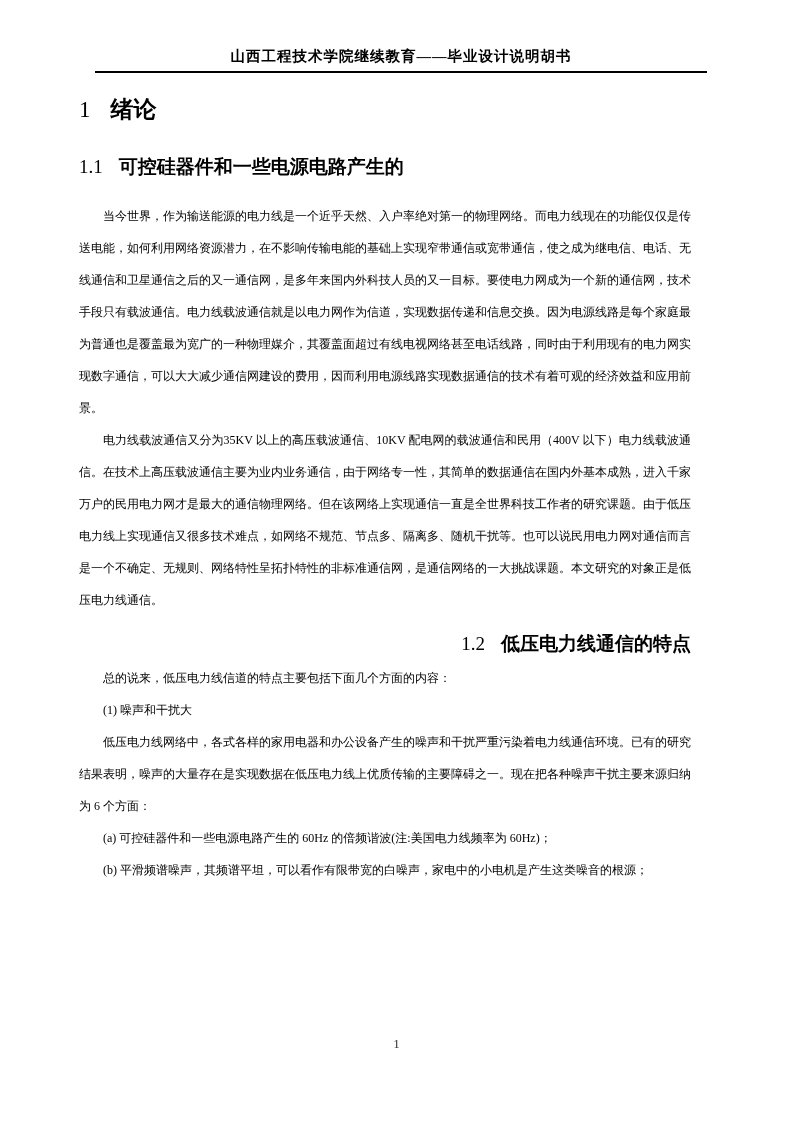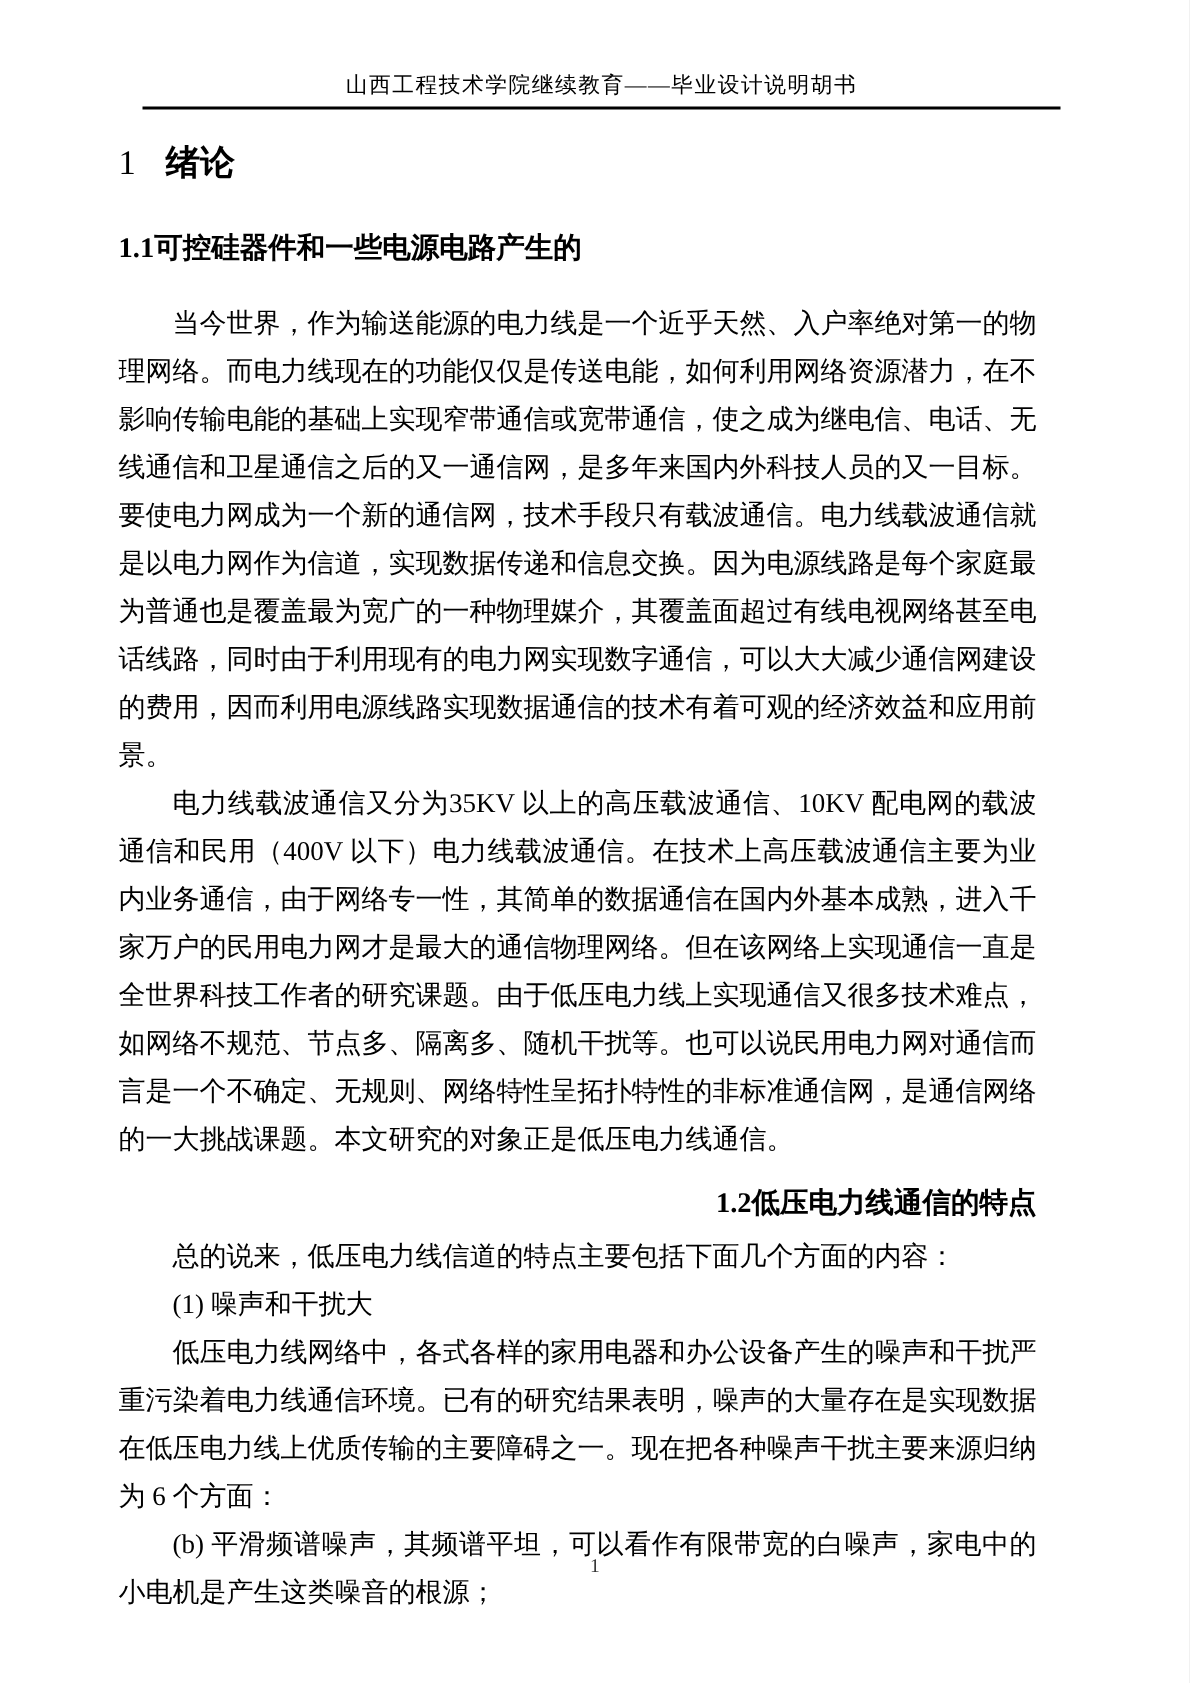--- a/index.html
+++ b/index.html
@@ -17,20 +17,21 @@
   .header {
     position: absolute;
     top: 47px;
     left: 95px;
     width: 612px;
     text-align: center;
     font-size: 14.5px;
     letter-spacing: 1px;
     padding-bottom: 5px;
     border-bottom: 2px solid #000000;
+    font-weight: bold;
   }
   .content {
     position: absolute;
     top: 74px;
     left: 79px;
     width: 612px;
   }
   h1.chapter {
     margin-top: 20px;
     font-family: "DejaVu Sans", "Liberation Sans", sans-serif;
@@ -44,28 +45,29 @@
     margin-right: 20px;
   }
   h2.section {
     font-family: "DejaVu Sans", "Liberation Sans", sans-serif;
     font-weight: bold;
     font-size: 19px;
     line-height: 26px;
   }
   h2.section .h-num {
     font-family: "Liberation Serif", serif;
-    font-weight: bold;
+    font-weight: normal;
+    margin-right: 16px;
   }
   h2.sec-1 { margin-top: 28px; }
   h2.sec-2 { margin-top: 14px; text-align: right; }
   .para-block-1 { margin-top: 20px; }
   .para-block-2 { margin-top: 5px; }
   p.body-para {
-    font-size: 18px;
+    font-size: 12px;
     line-height: 32px;
     text-align: justify;
     text-indent: 2em;
     word-break: break-all;
   }
   .footer {
     position: absolute;
     top: 1036px;
     left: 0;
     width: 100%;
@@ -99,20 +101,21 @@
     </div>
 
     <h2 class="section sec-2">
       <span class="h-num">1.2</span><span class="h-title">低压电力线通信的特点</span>
     </h2>
 
     <div class="para-block-2">
       <p class="body-para">总的说来，低压电力线信道的特点主要包括下面几个方面的内容：</p>
       <p class="body-para">(1) 噪声和干扰大</p>
       <p class="body-para">低压电力线网络中，各式各样的家用电器和办公设备产生的噪声和干扰严重污染着电力线通信环境。已有的研究结果表明，噪声的大量存在是实现数据在低压电力线上优质传输的主要障碍之一。现在把各种噪声干扰主要来源归纳为 6 个方面：</p>
+      <p class="body-para">(a) 可控硅器件和一些电源电路产生的 60Hz 的倍频谐波(注:美国电力线频率为 60Hz)；</p>
       <p class="body-para">(b) 平滑频谱噪声，其频谱平坦，可以看作有限带宽的白噪声，家电中的小电机是产生这类噪音的根源；</p>
     </div>
 
   </div>
 
   <div class="footer">
     <span>1</span>
   </div>
 
 </div>

